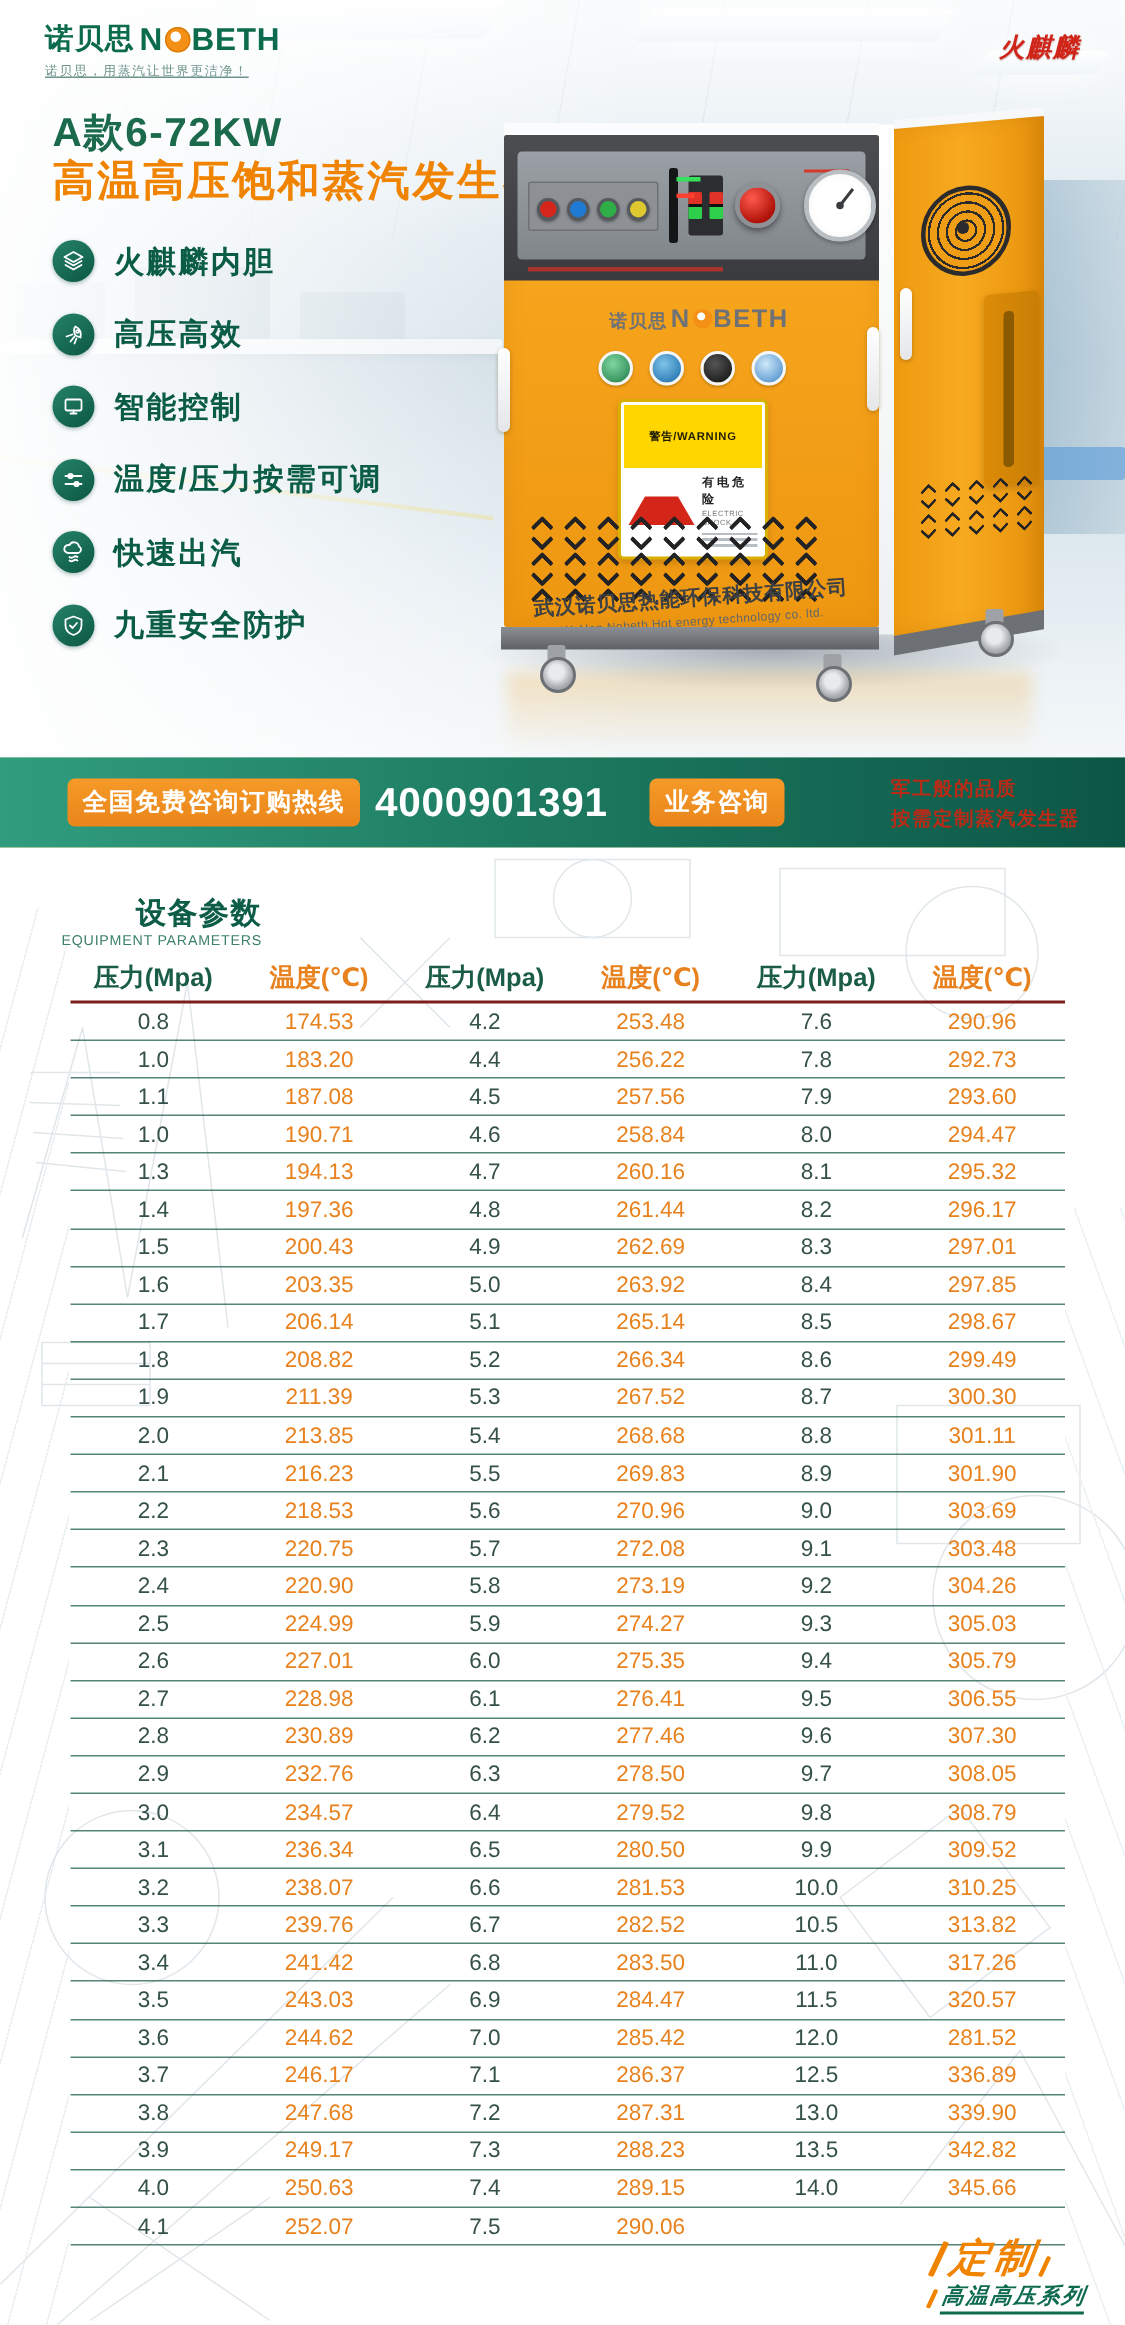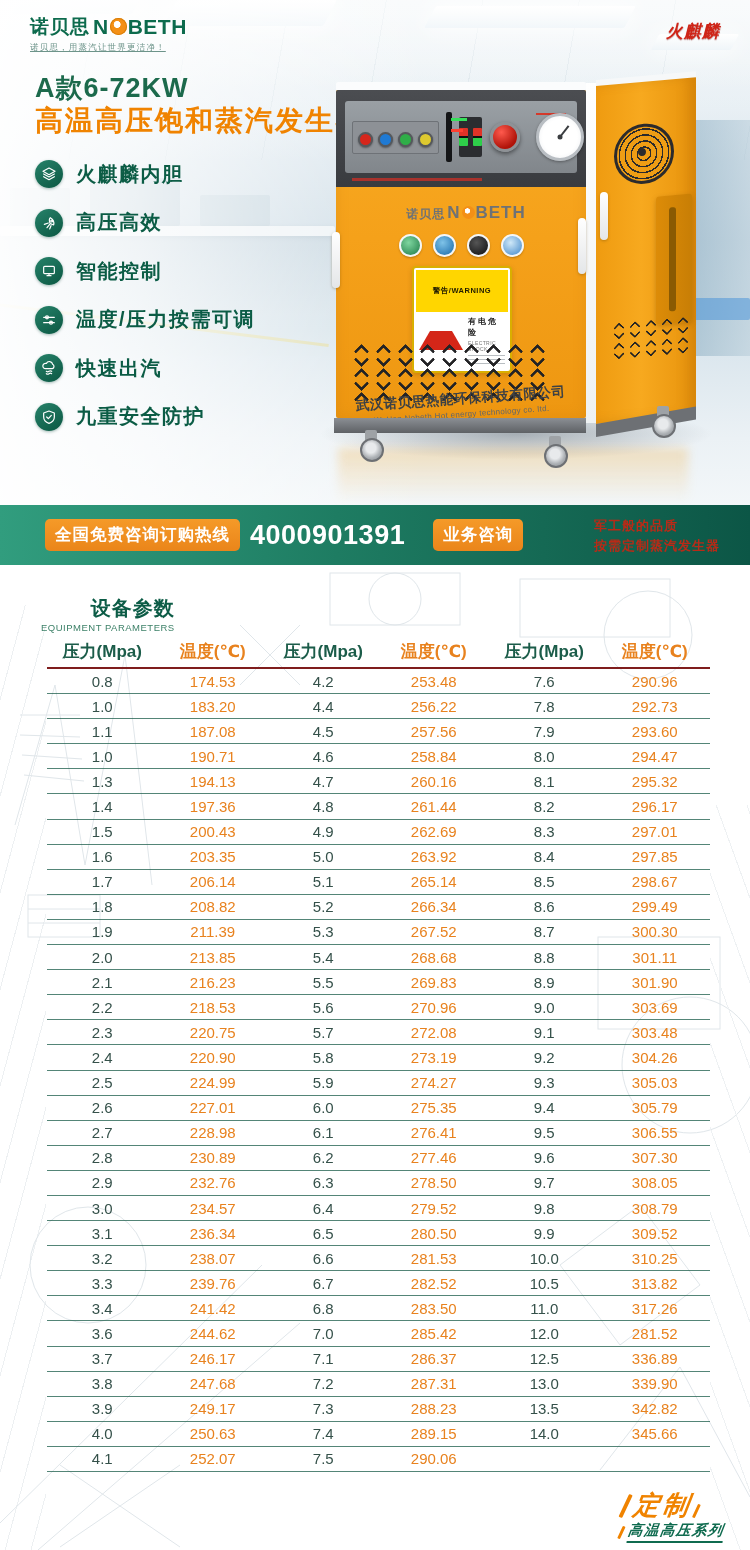--- a/index.html
+++ b/index.html
@@ -710,20 +710,28 @@
       </div>
           <div class="prow">
         <span class="p">3.4</span>
         <span class="t">241.42</span>
         <span class="p">6.8</span>
         <span class="t">283.50</span>
         <span class="p">11.0</span>
         <span class="t">317.26</span>
       </div>
           <div class="prow">
+        <span class="p">3.5</span>
+        <span class="t">243.03</span>
+        <span class="p">6.9</span>
+        <span class="t">284.47</span>
+        <span class="p">11.5</span>
+        <span class="t">320.57</span>
+      </div>
+          <div class="prow">
         <span class="p">3.6</span>
         <span class="t">244.62</span>
         <span class="p">7.0</span>
         <span class="t">285.42</span>
         <span class="p">12.0</span>
         <span class="t">281.52</span>
       </div>
           <div class="prow">
         <span class="p">3.7</span>
         <span class="t">246.17</span>

